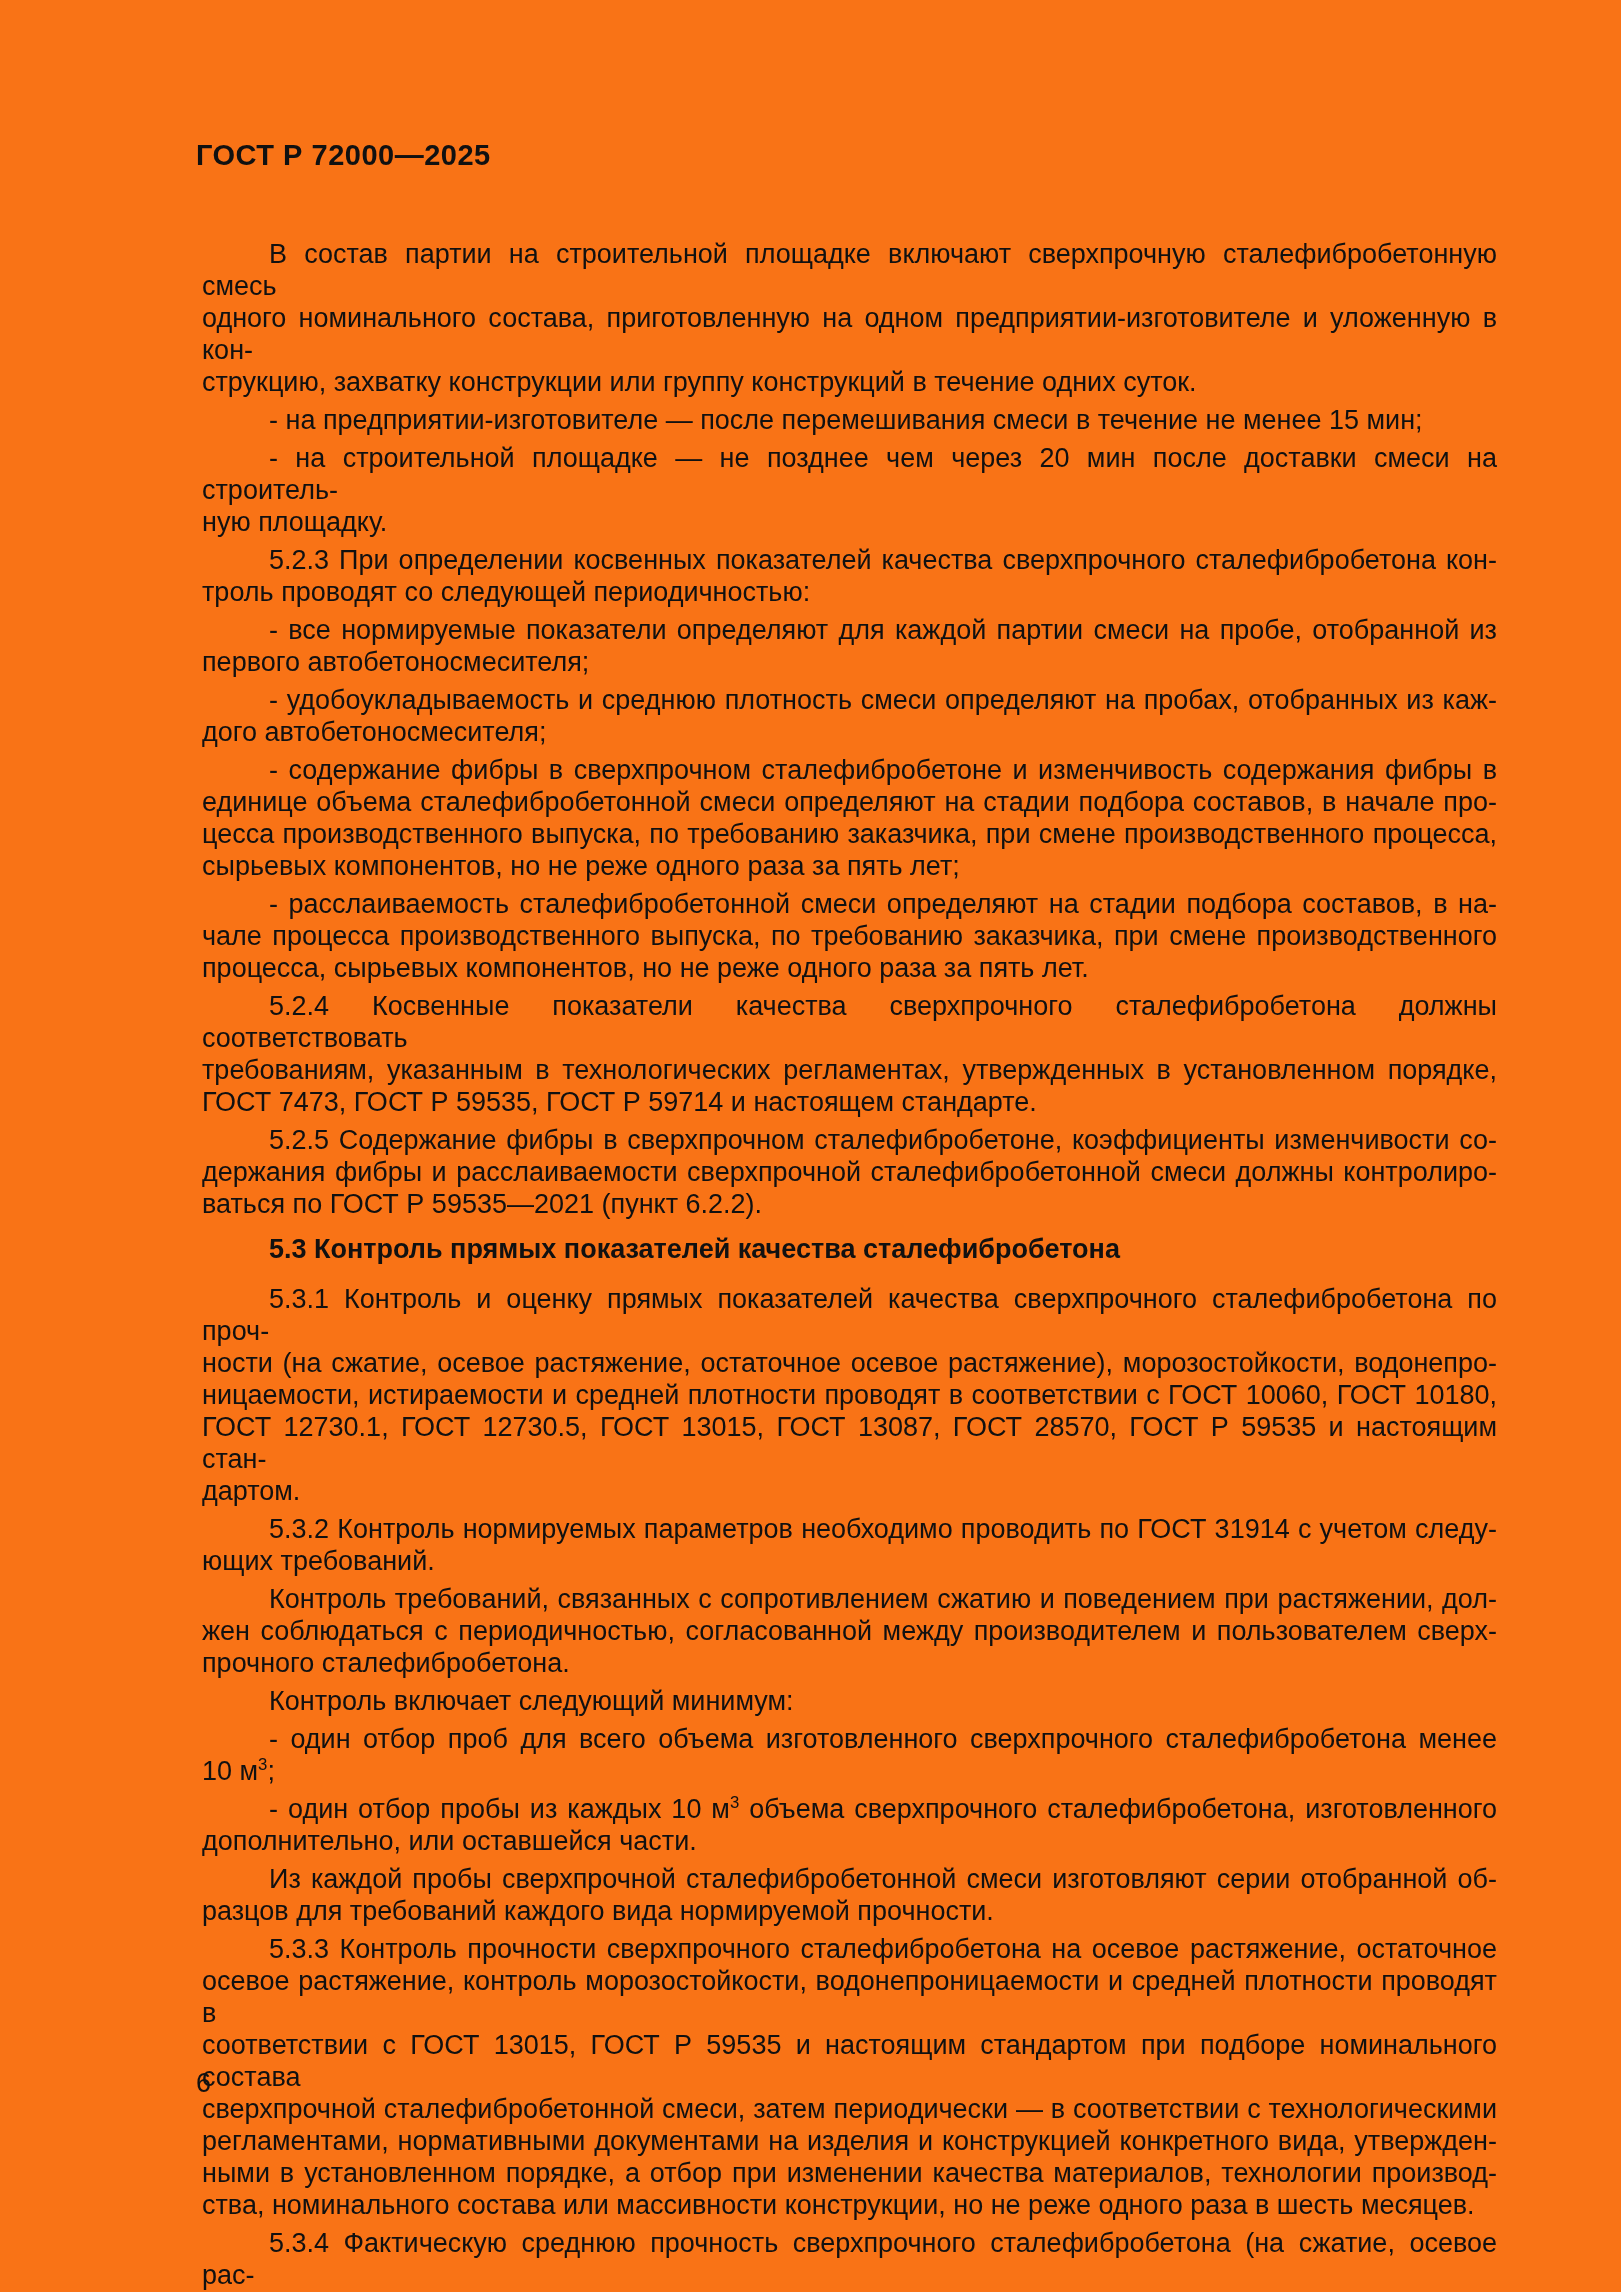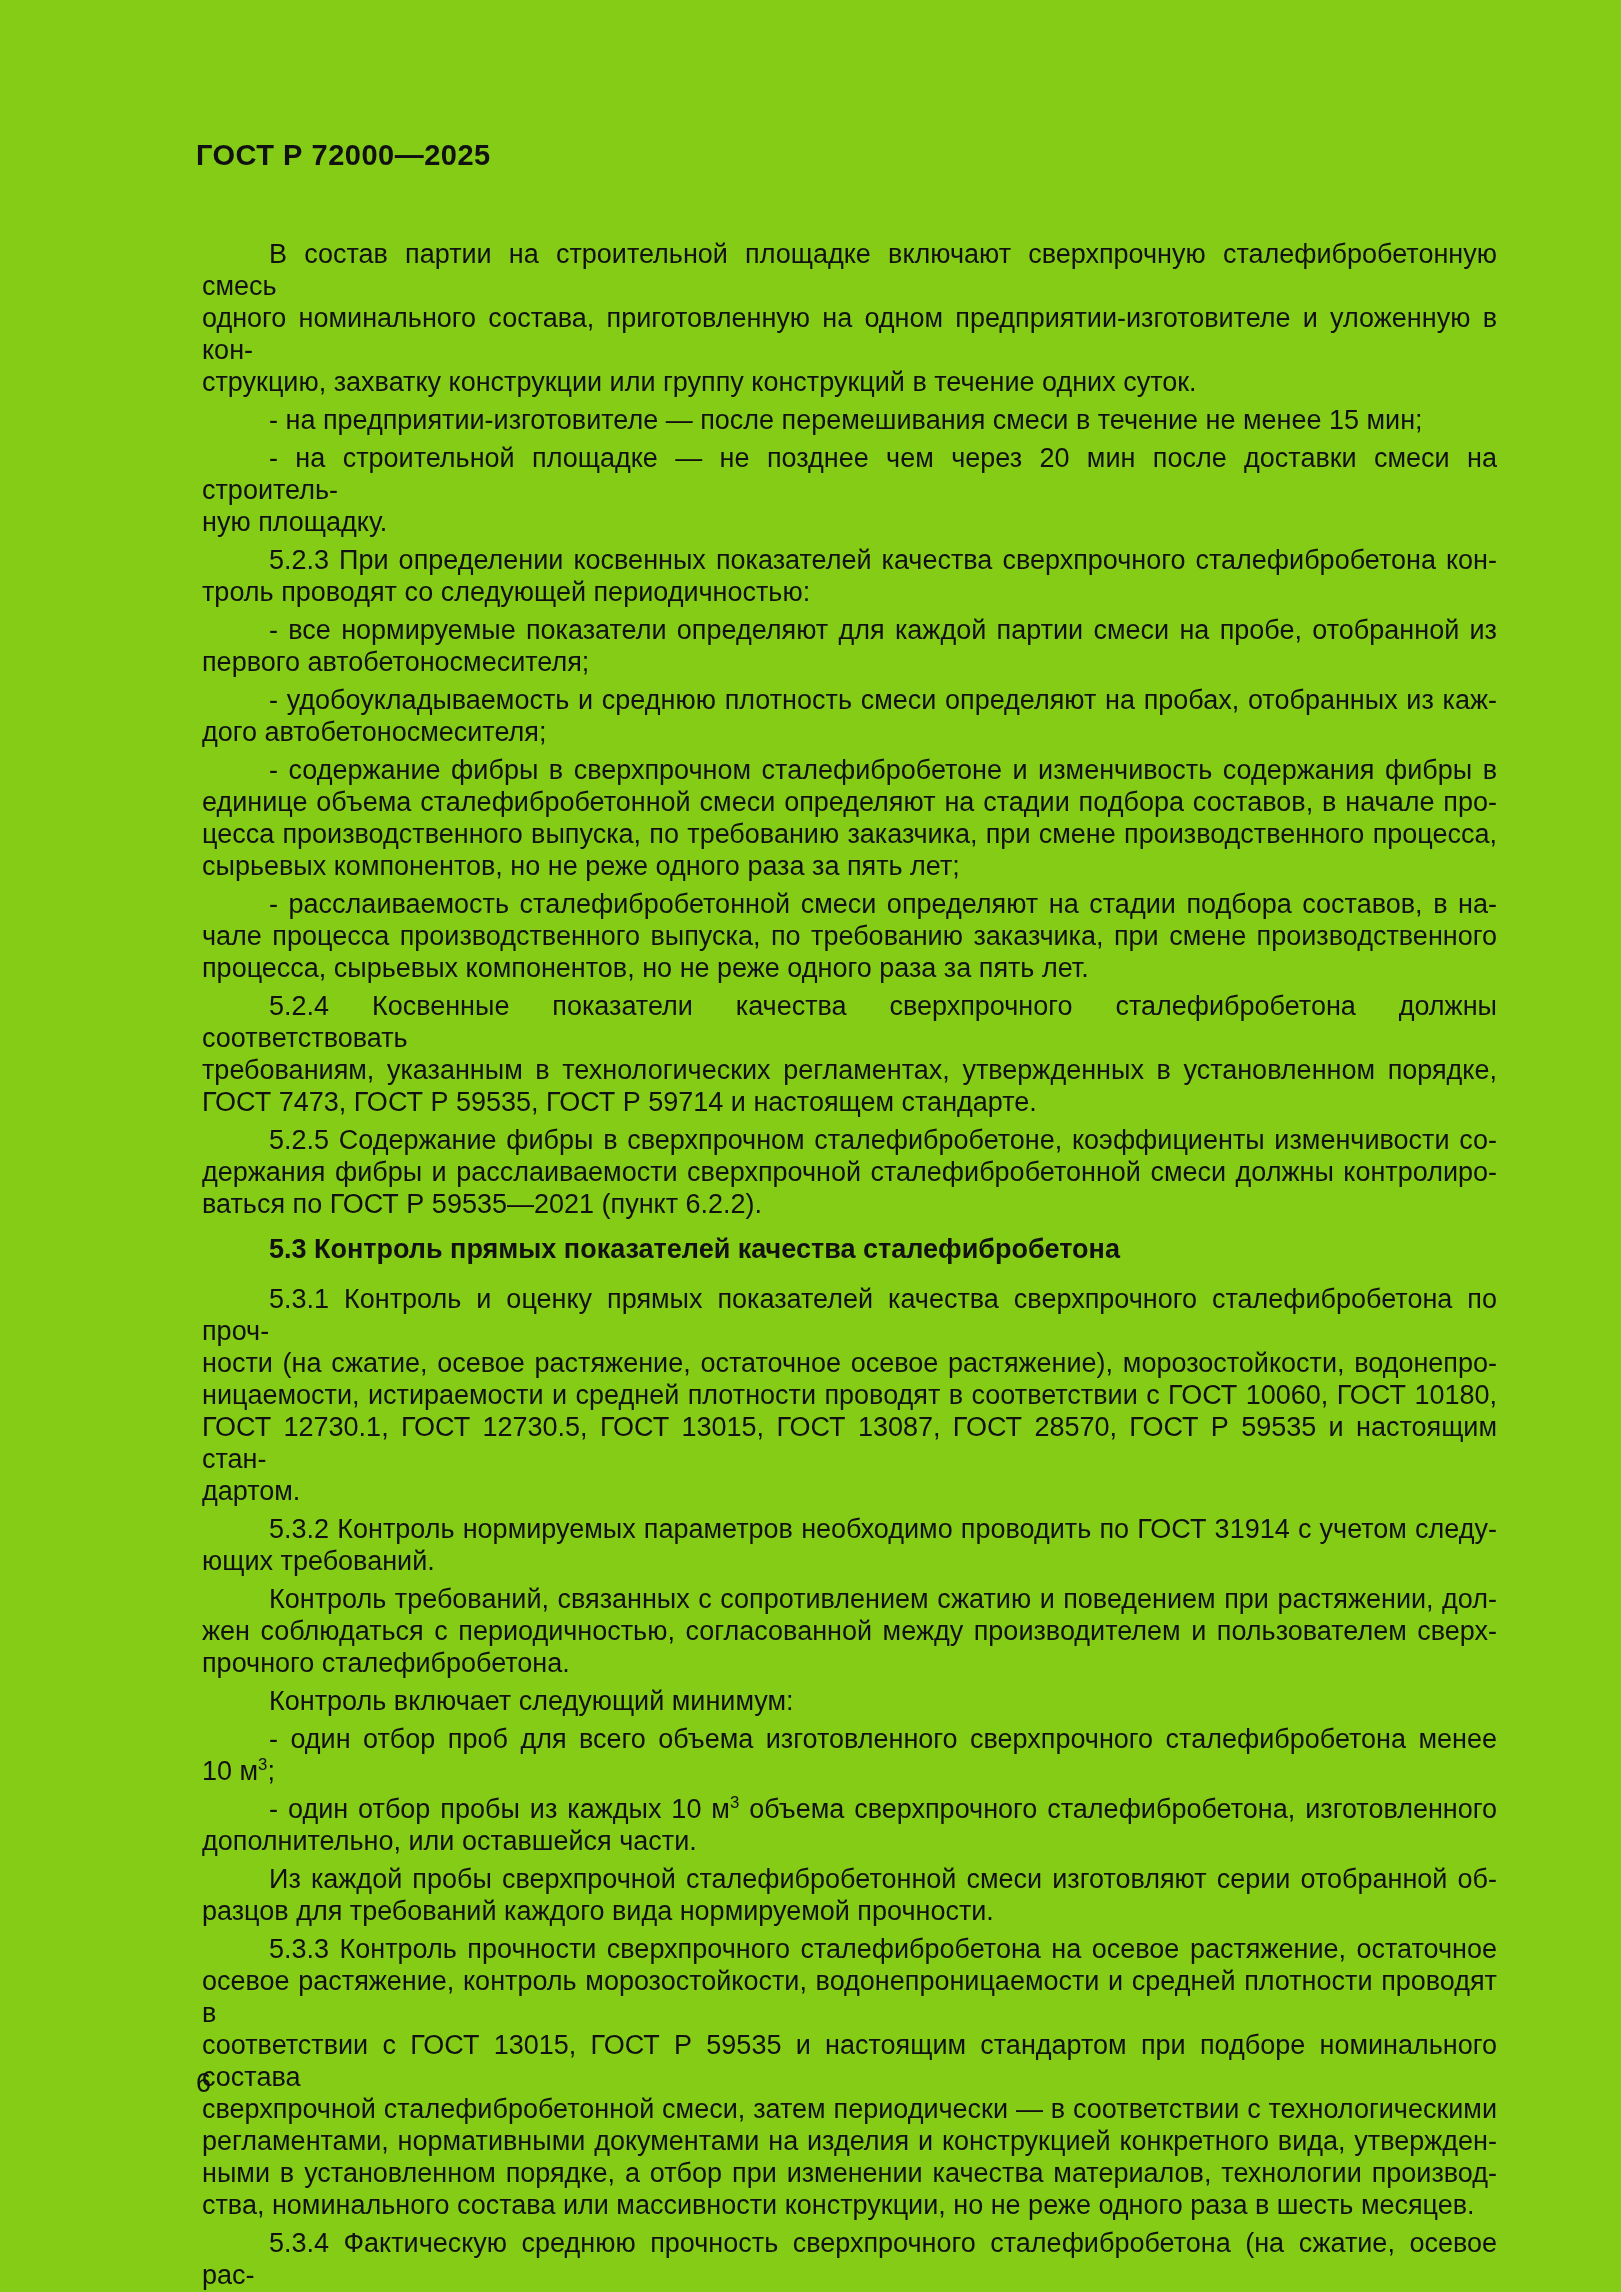--- a/index.html
+++ b/index.html
@@ -1,20 +1,20 @@
 <!DOCTYPE html>
 <html><head>
 <meta charset="utf-8">
 <style>
   html, body { margin: 0; padding: 0; background: #e8e8e8; }
   .page {
     position: relative;
     width: 1621px;
     height: 2293px;
-    background: #84cc16;
+    background: #f97316;
     color: #111111;
     font-family: "Liberation Sans", sans-serif;
     overflow: hidden;
   }
   .doc-header {
     position: absolute;
     left: 196px;
     top: 139px;
     font-size: 29px;
     font-weight: bold;

